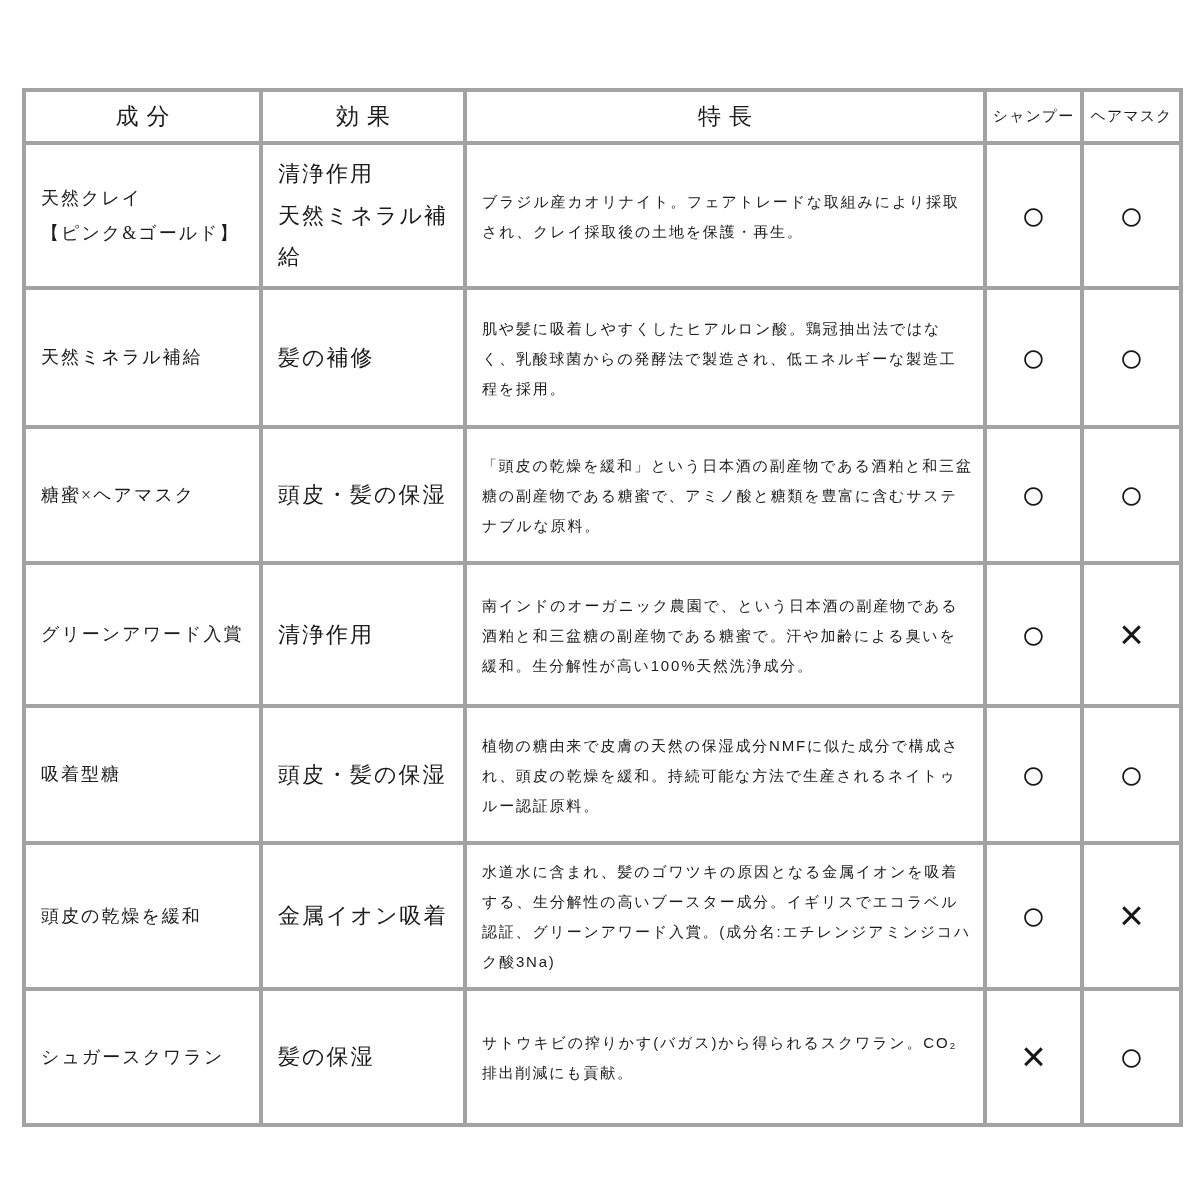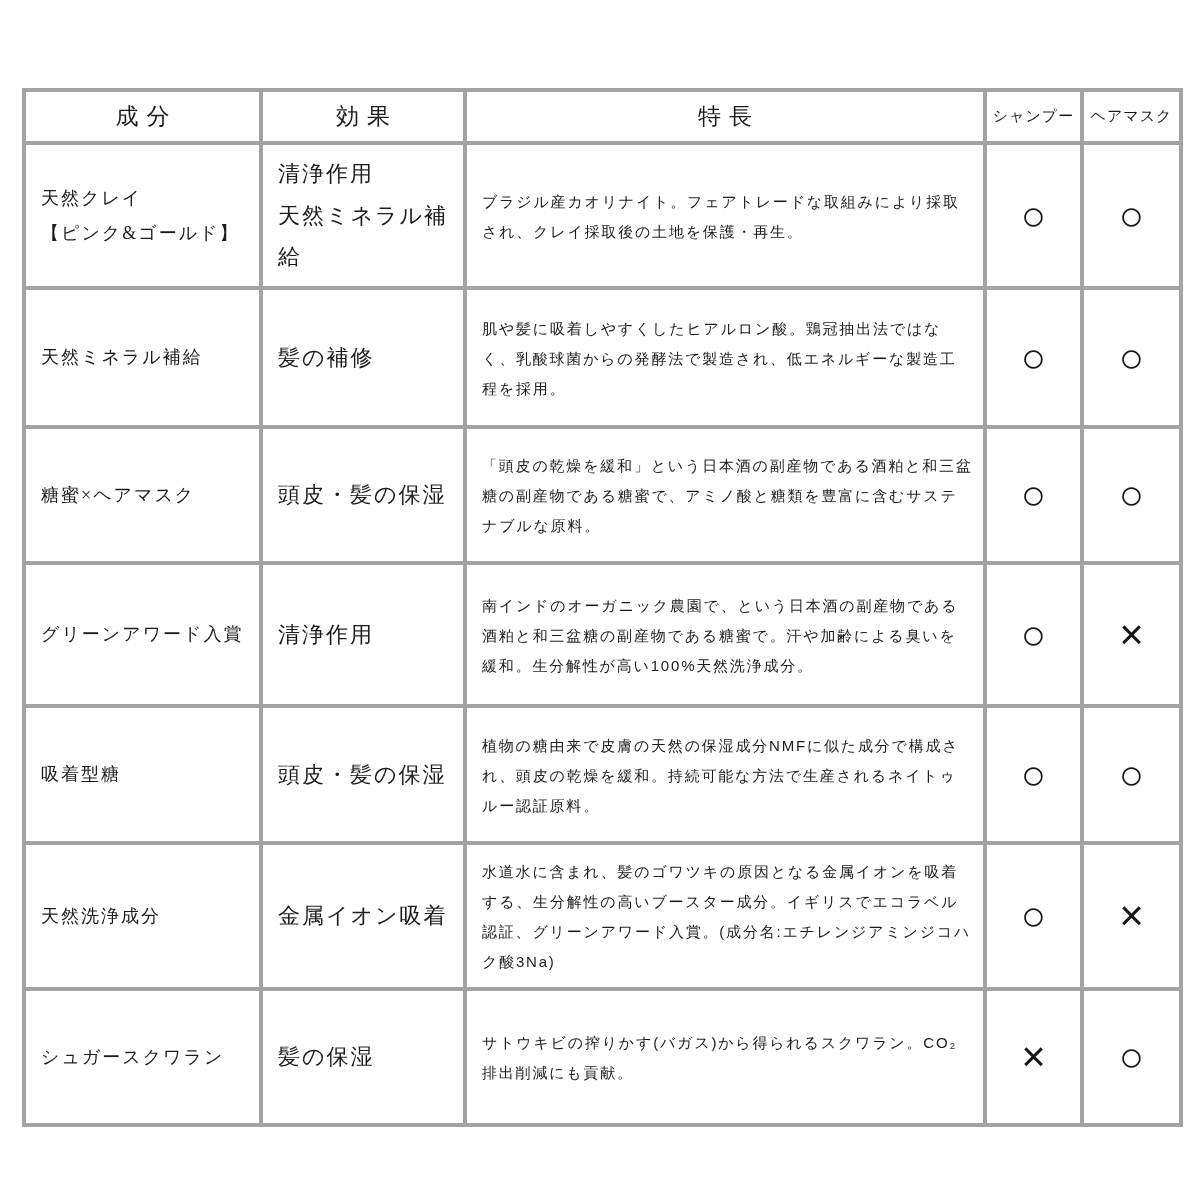--- a/index.html
+++ b/index.html
@@ -105,21 +105,21 @@
         <td class="mark">×</td>
       </tr>
       <tr class="r4">
         <td class="ingredient">吸着型糖</td>
         <td class="effect">頭皮・髪の保湿</td>
         <td class="feature">植物の糖由来で皮膚の天然の保湿成分NMFに似た成分で構成され、頭皮の乾燥を緩和。持続可能な方法で生産されるネイトゥルー認証原料。</td>
         <td class="mark">○</td>
         <td class="mark">○</td>
       </tr>
       <tr class="r5">
-        <td class="ingredient">天然洗浄成分</td>
+        <td class="ingredient">頭皮の乾燥を緩和</td>
         <td class="effect">金属イオン吸着</td>
         <td class="feature">水道水に含まれ、髪のゴワツキの原因となる金属イオンを吸着する、生分解性の高いブースター成分。イギリスでエコラベル認証、グリーンアワード入賞。(成分名:エチレンジアミンジコハク酸3Na)</td>
         <td class="mark">○</td>
         <td class="mark">×</td>
       </tr>
       <tr class="r6">
         <td class="ingredient">シュガースクワラン</td>
         <td class="effect">髪の保湿</td>
         <td class="feature">サトウキビの搾りかす(バガス)から得られるスクワラン。CO₂排出削減にも貢献。</td>
         <td class="mark">×</td>

